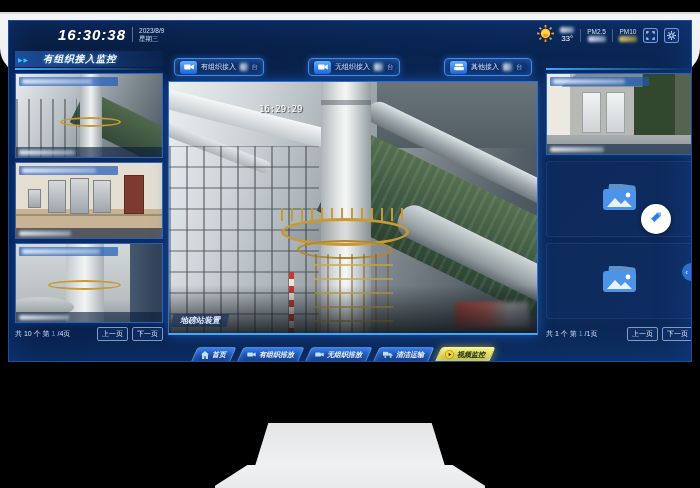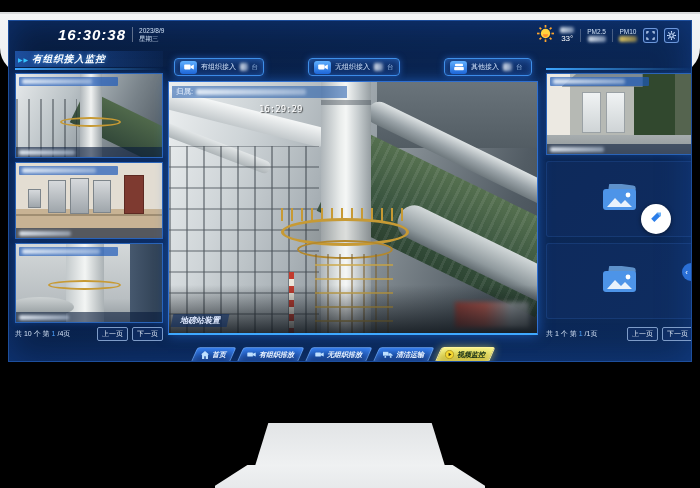--- a/index.html
+++ b/index.html
@@ -35,21 +35,21 @@
   .wcol{display:flex;flex-direction:column;align-items:center;gap:1px;text-align:right;}
   .wlabel{font-size:6.5px;color:#cfe0f5;}
   .temp{font-size:8px;color:#fff;}
   .redact{background:linear-gradient(90deg,rgba(235,242,250,.9),rgba(200,215,235,.55));
           filter:blur(1.6px);border-radius:2px;height:6px;}
   .redact.y{background:linear-gradient(90deg,rgba(235,205,95,.95),rgba(200,170,70,.6));}
   .sqbtn{width:15px;height:15px;border:1px solid rgba(140,185,255,.75);border-radius:3px;
          background:rgba(20,60,130,.5);display:flex;align-items:center;justify-content:center;}
 
   
-  .panel-header{position:absolute;top:30px;height:16px;display:flex;align-items:center;gap:3px;
+  .panel-header{position:absolute;top:30px;height:16px;display:flex;align-items:center;gap:14px;
         padding-left:3px;background:linear-gradient(90deg,rgba(45,115,225,.55),rgba(45,115,225,.05));}
   .ph-underline{position:absolute;top:47px;height:2px;
         background:linear-gradient(90deg,#3fa9ff,rgba(63,169,255,0));}
   .arrows{color:#35c3ff;font-size:6px;letter-spacing:1px;}
   .ptitle{color:#fff;font-size:9.5px;font-weight:bold;font-style:italic;letter-spacing:1px;
           text-shadow:0 0 4px rgba(80,170,255,.8);}
 
   .thumb{position:absolute;border:1px solid #2a64b8;overflow:hidden;background:#16304f;
          box-shadow:0 0 6px rgba(30,100,220,.35);}
   .lbl-top{position:absolute;top:3px;left:3px;height:9px;width:68%;border-radius:1px;
@@ -363,24 +363,20 @@
       <div class="column"></div>
       <div class="col-band"></div>
       <div class="rail"></div>
       <div class="plat1"></div>
       <div class="plat2"></div>
       <div class="scaff"></div>
       <div class="pole"></div>
       <div class="redblur"></div>
       <div class="botshade"></div>
 
-      <div class="belong">
-        <span>归属:</span>
-        <span class="redact" style="width:110px;height:6px"></span>
-      </div>
       <div class="vtime">16:29:29</div>
       <div class="vloc">
         <span>地磅站装置</span>
       </div>
     </div>
 
     <div class="ph-underline" style="left:537px;width:147px;"></div>
 
     <div class="thumb" style="left:537px;top:52px;width:147px;height:82px;">
       <div class="sc">

